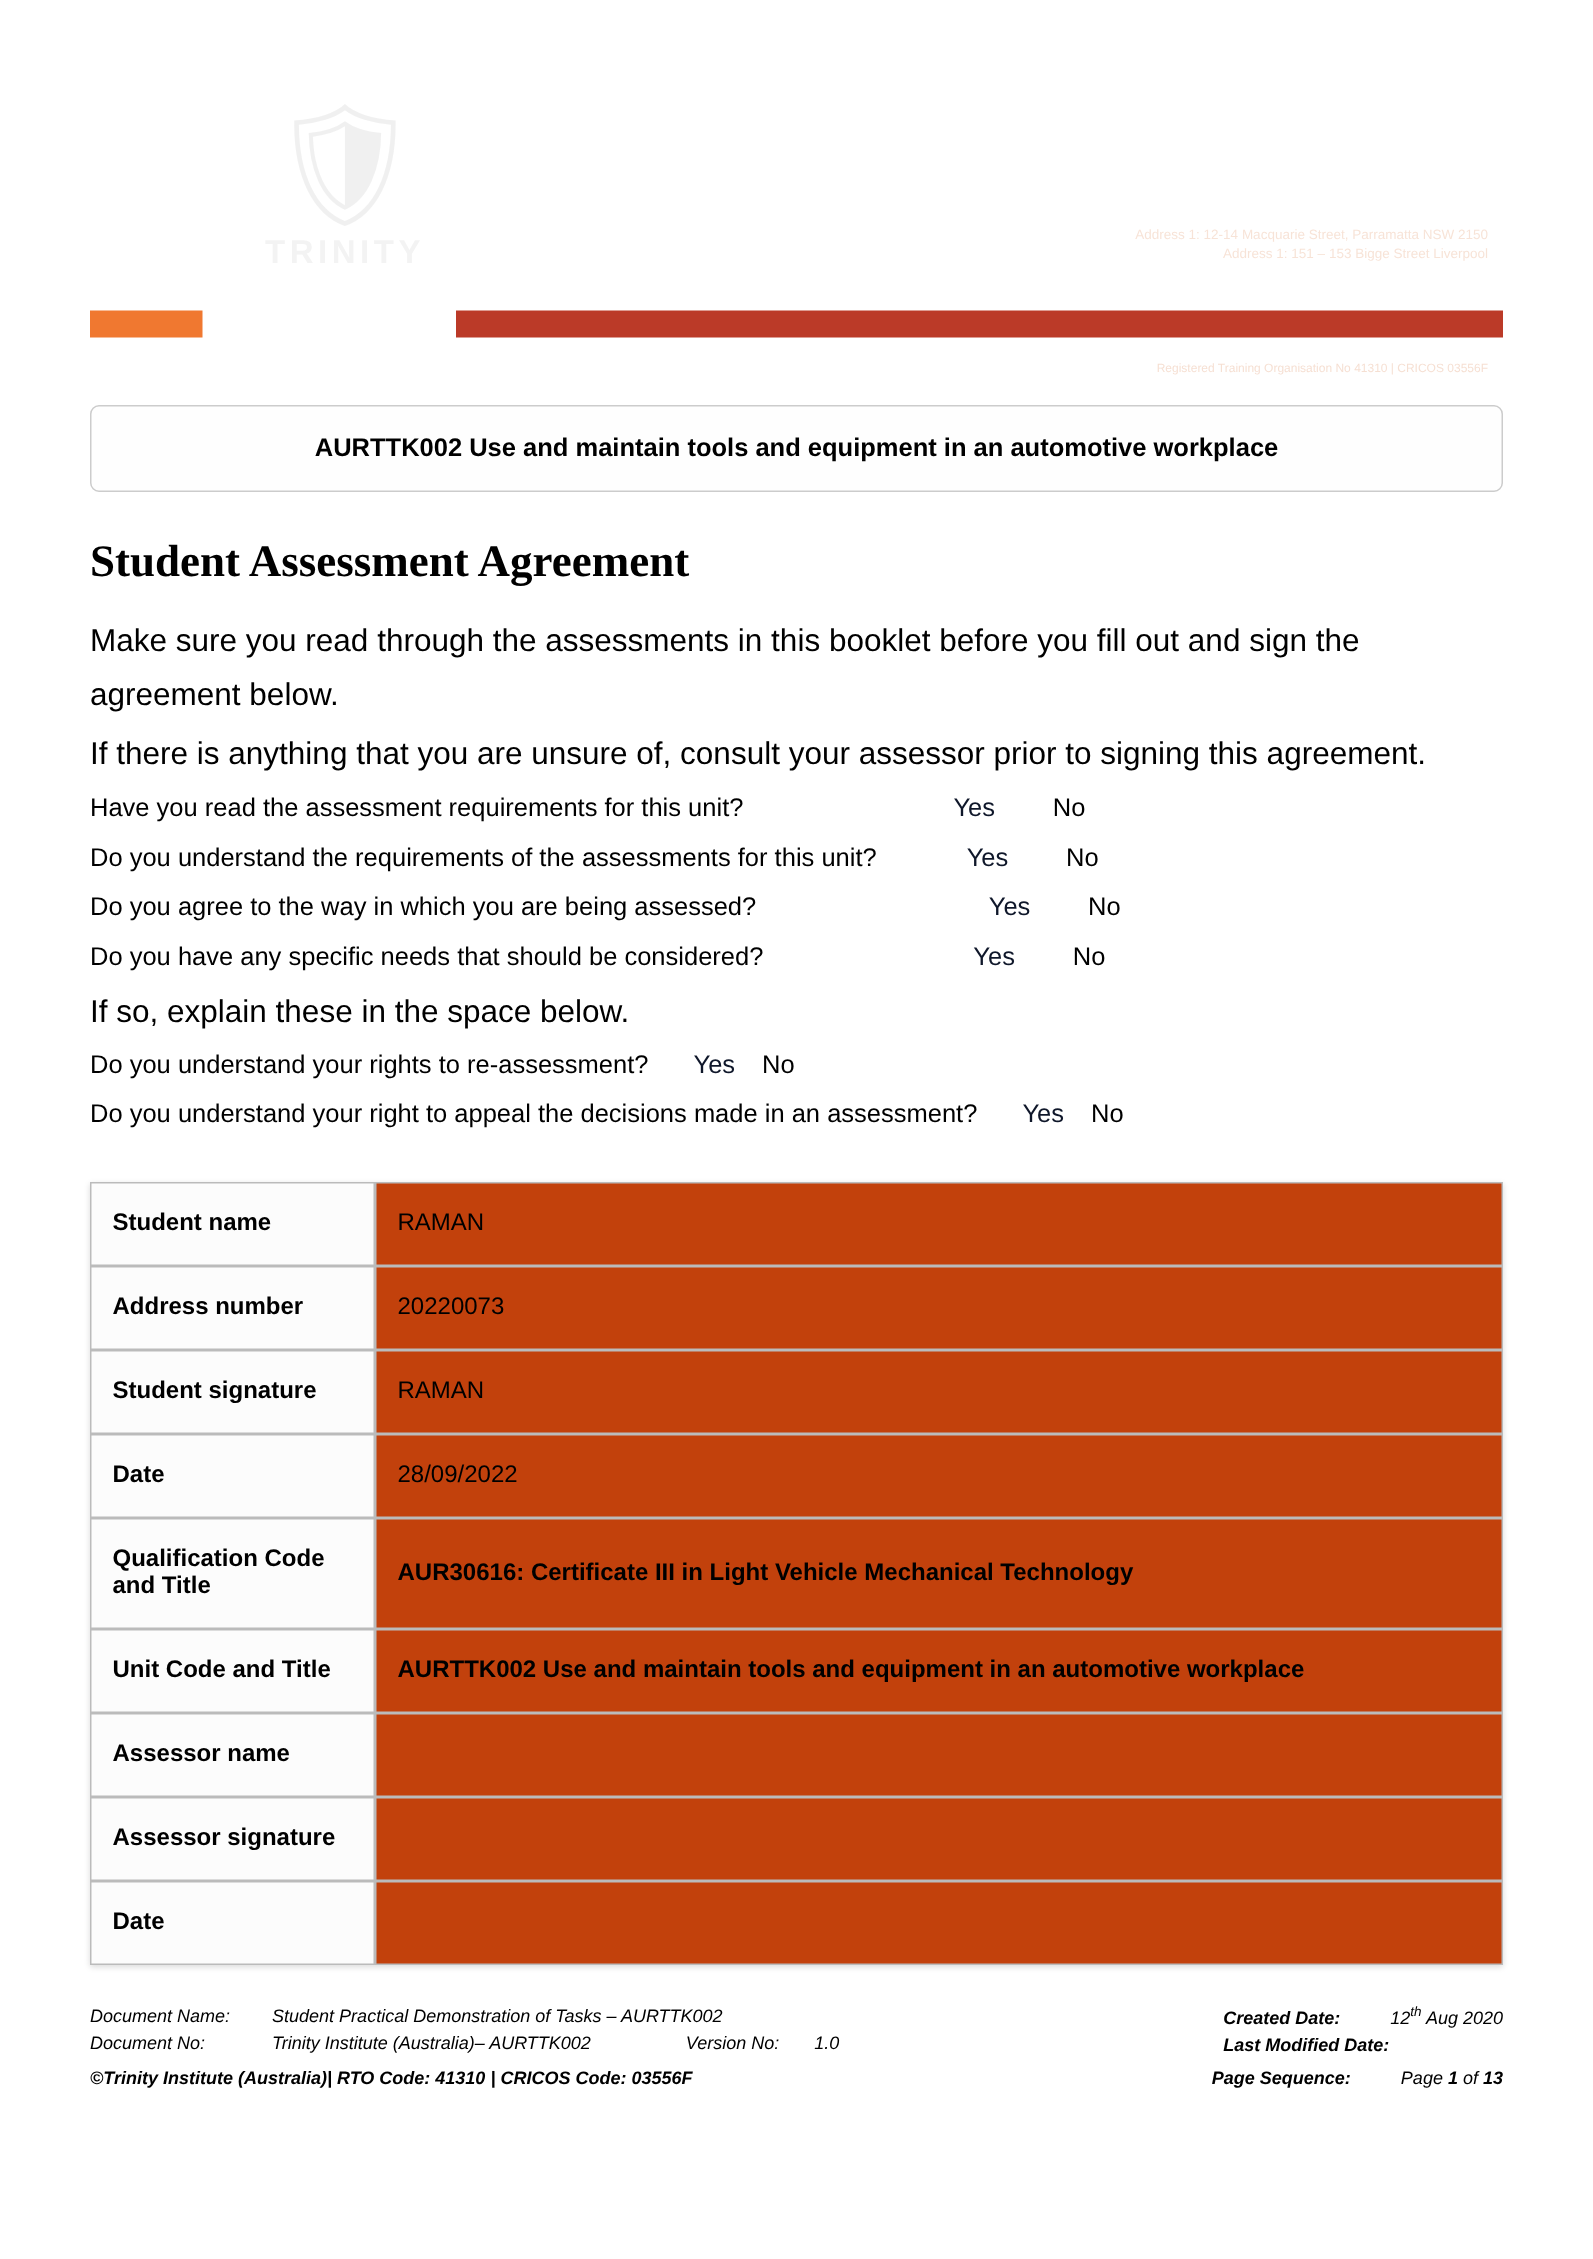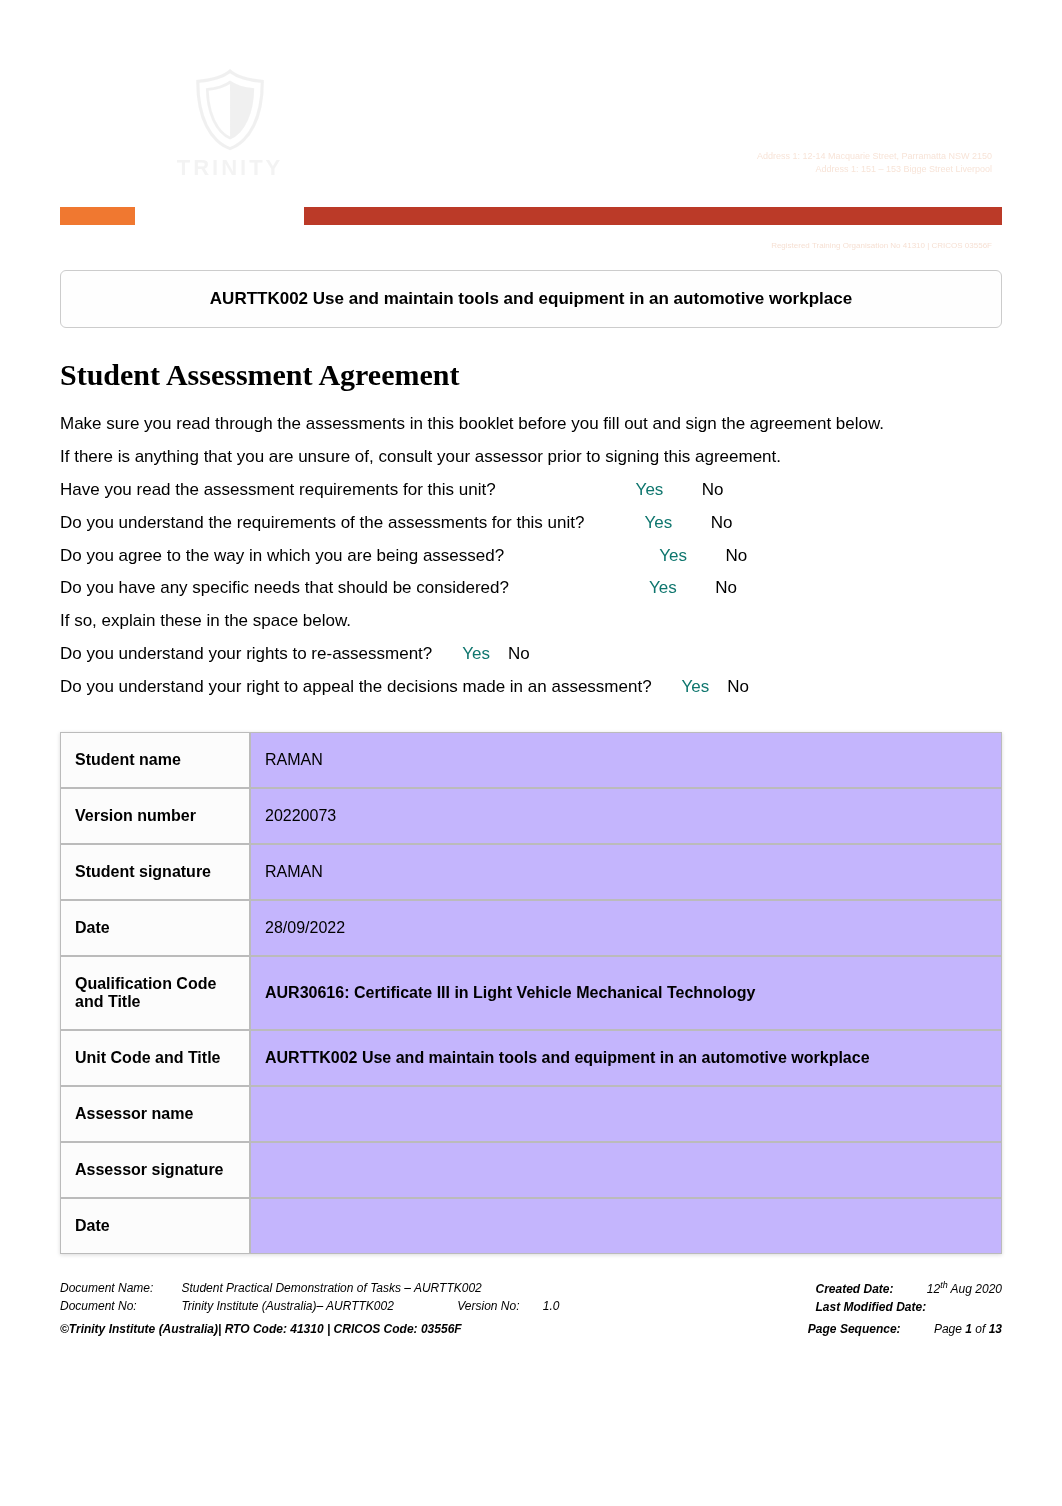--- a/index.html
+++ b/index.html
@@ -91,21 +91,21 @@
       font-size: 17px;
       background: #fefefe;
     }
     h1 {
       font-family: Georgia, 'Times New Roman', serif;
       font-size: 30px;
       font-weight: bold;
       margin: 20px 0 18px 0;
     }
     .body-text {
-      font-size: 17px;
+      font-size: 21px;
       line-height: 1.7;
       margin-bottom: 4px;
     }
     .q-line {
       font-size: 17px;
       line-height: 1.7;
       margin-bottom: 4px;
       display: flex;
       align-items: baseline;
     }
@@ -117,21 +117,21 @@
       gap: 30px;
       margin-left: auto;
       padding-left: 20px;
     }
     .answers-inline {
       display: inline-flex;
       gap: 18px;
       margin-left: 30px;
     }
     .yes {
-      color: #0f766e;
+      color: #0f172a;
     }
     .no {
       color: #000;
     }
     table.info-table {
       width: 100%;
       border-collapse: separate;
       border-spacing: 0;
       margin-top: 30px;
       box-shadow: 0 1px 4px rgba(0,0,0,0.15);
@@ -141,21 +141,21 @@
       padding: 18px 14px;
       font-size: 16px;
       vertical-align: middle;
     }
     table.info-table td:first-child {
       width: 190px;
       font-weight: bold;
       background: #fcfcfc;
     }
     table.info-table td:last-child {
-      background: #c4b5fd;
+      background: #c2410c;
     }
     .bold-cell {
       font-weight: bold;
     }
     .footer {
       margin-top: 25px;
       font-size: 12px;
       line-height: 1.5;
     }
     .footer-row {
@@ -268,21 +268,21 @@
   </span>
 </div>
 
 <table class="info-table">
   <tbody>
       <tr>
     <td>Student name</td>
     <td>RAMAN</td>
   </tr>
   <tr>
-    <td>Version number</td>
+    <td>Address number</td>
     <td>20220073</td>
   </tr>
   <tr>
     <td>Student signature</td>
     <td>RAMAN</td>
   </tr>
   <tr>
     <td>Date</td>
     <td>28/09/2022</td>
   </tr>

